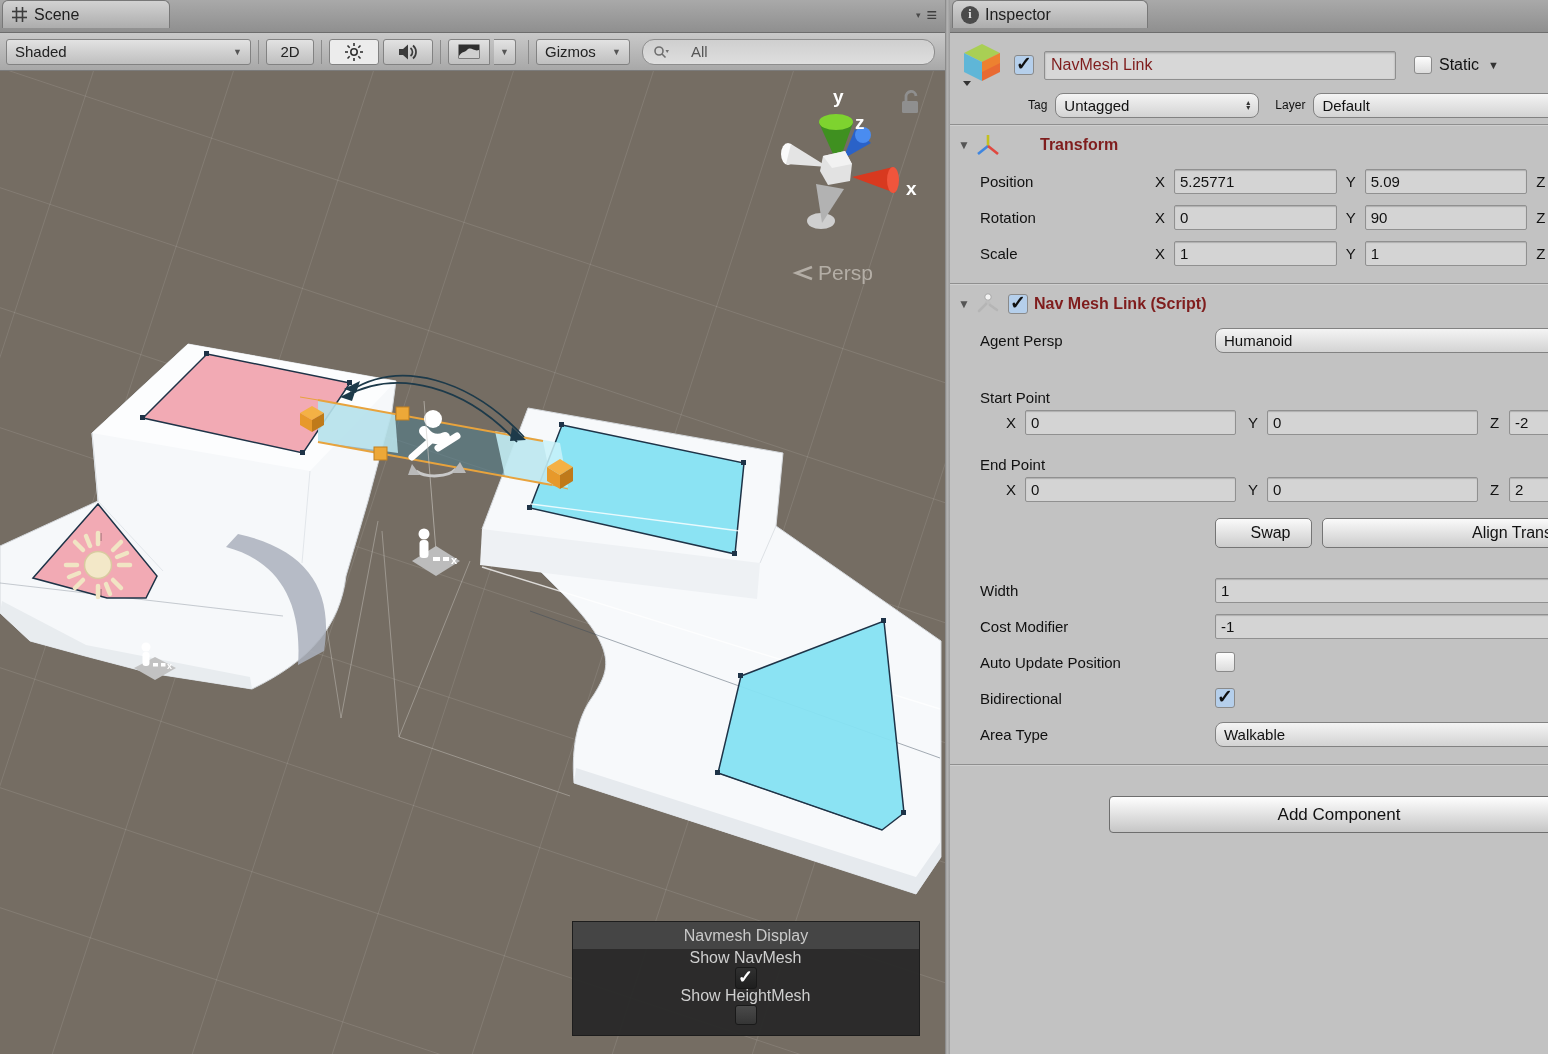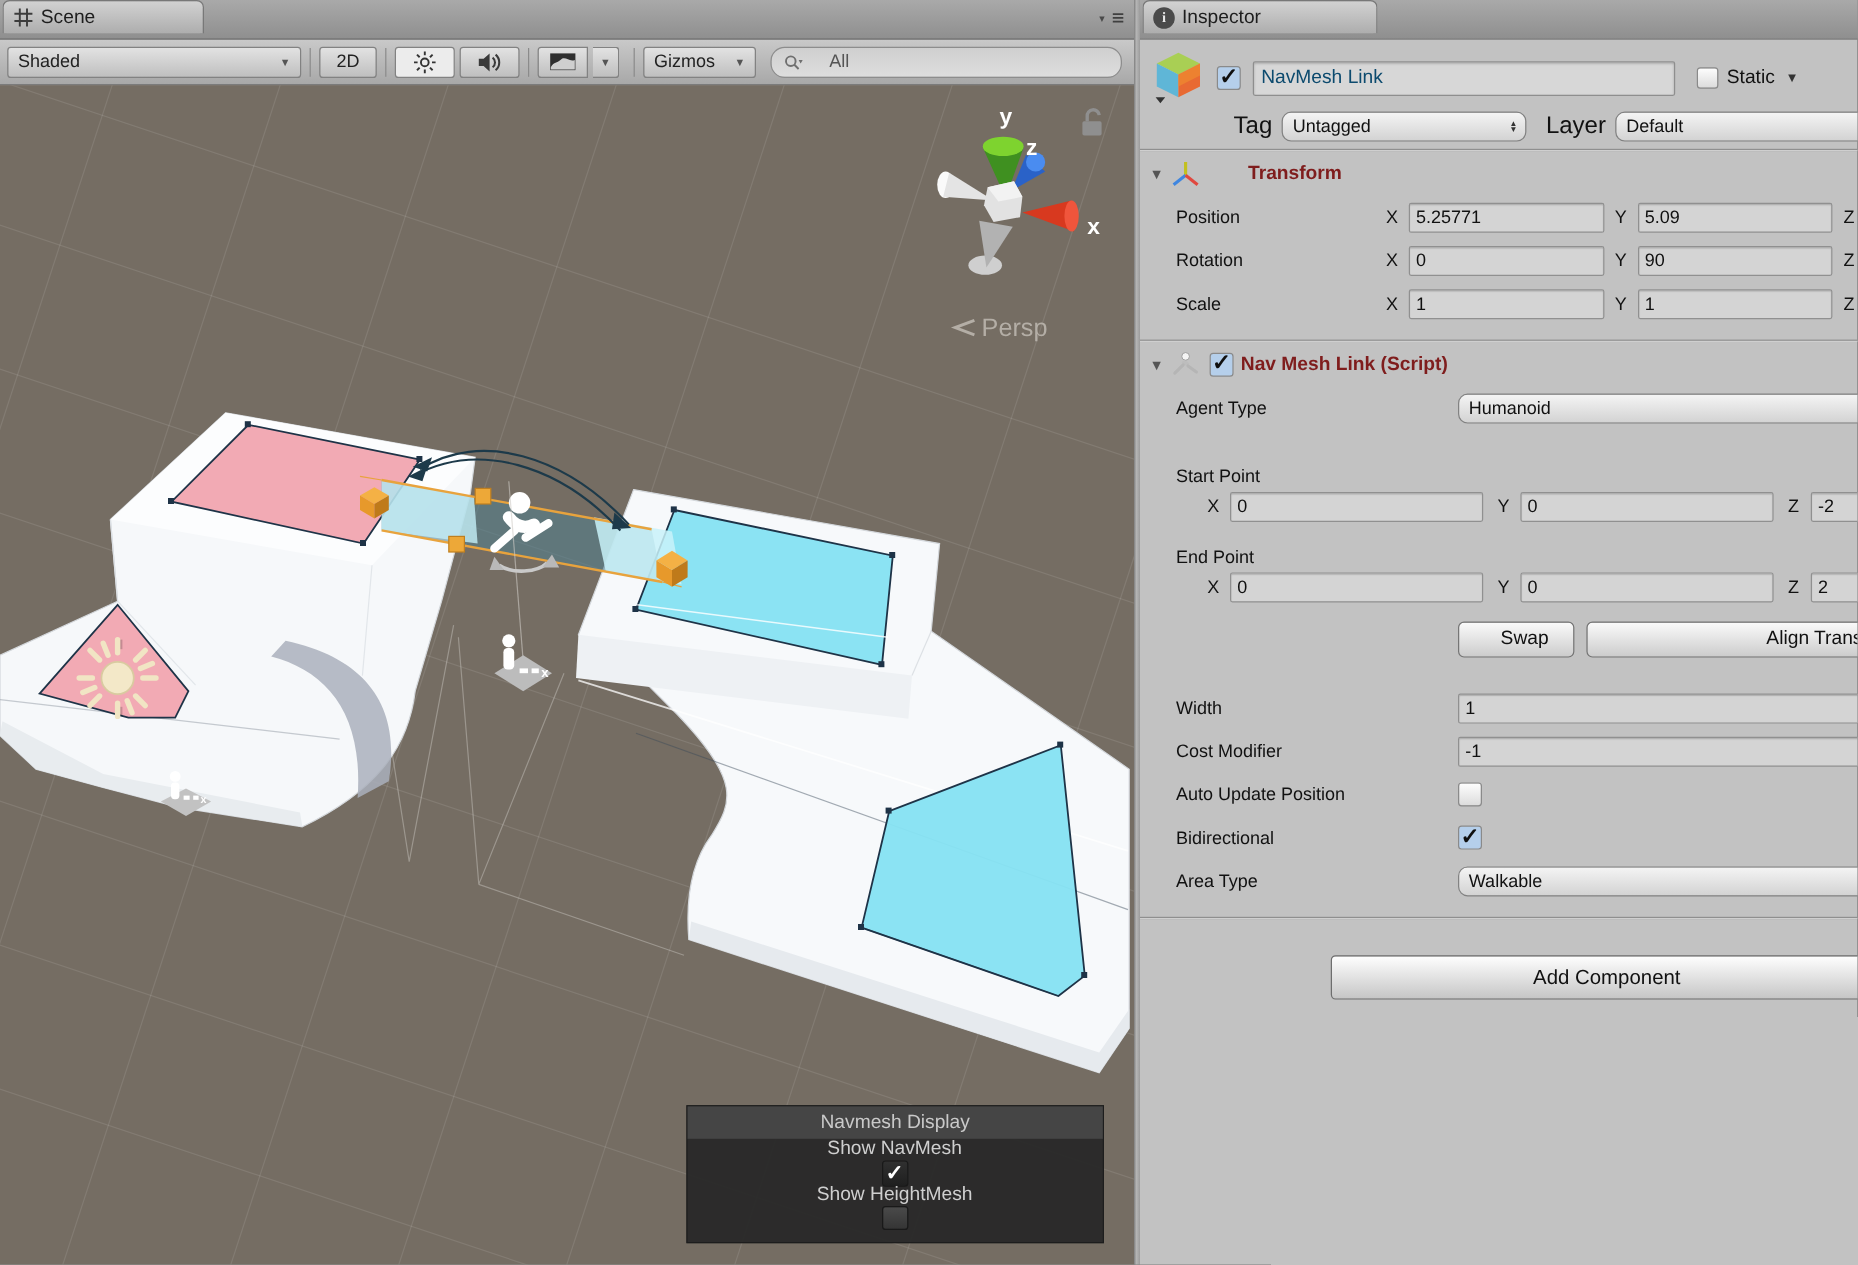--- a/index.html
+++ b/index.html
@@ -55,27 +55,27 @@
   .insp-body{flex:1;overflow:hidden;font-size:15px;color:#111;}
   .go-header{padding:7px 10px 4px 10px;}
   .go-row1{display:flex;align-items:center;height:50px;}
   .go-icon{width:46px;height:48px;position:relative;flex:0 0 46px;}
   .ucheck{width:20px;height:20px;border-radius:3px;border:1px solid #8a8a8a;
           background:linear-gradient(#fdfdfd,#dcdcdc);box-sizing:border-box;
           display:flex;align-items:center;justify-content:center;flex:0 0 auto;}
   .ucheck.checked{background:#b5cfeb;}
   .ucheck.checked::after{content:"✓";font-size:19px;font-weight:bold;color:#101010;margin-top:-3px;}
   .name-field{height:27px;margin-left:10px;width:338px;background:#d7d7d7;border:1px solid #8e8e8e;
-              border-radius:2px;box-shadow:inset 0 1px 2px rgba(0,0,0,.25);font-size:16px;color:#0c4a6e;
+              border-radius:2px;box-shadow:inset 0 1px 2px rgba(0,0,0,.25);font-size:16px;color:#7f1d1d;
               padding:0 6px;font-family:"Liberation Sans",sans-serif;outline:none;}
   .static-wrap{display:flex;align-items:center;margin-left:18px;gap:7px;}
   .static-lbl{font-size:16px;color:#111;}
   .static-caret{font-size:11px;color:#333;margin-left:2px;}
   .go-row2{display:flex;align-items:center;height:30px;padding-left:68px;}
-  .fld-lbl{color:#111;font-size:20px;}
+  .fld-lbl{color:#111;font-size:12px;}
   .dropdown{height:25px;background:linear-gradient(#f4f4f4,#d3d3d3);border:1px solid #828282;
             border-radius:8px;display:flex;align-items:center;padding:0 8px;box-sizing:border-box;
             font-size:15px;color:#111;}
   .dropdown .dval{flex:1;}
   .dd-ud{display:flex;flex-direction:column;line-height:5px;font-size:8px;color:#333;margin-left:6px;}
   .tag-dd{width:204px;margin-left:8px;}
   .layer-dd{flex:1;margin-left:8px;margin-right:4px;}
 
   .sep{height:1px;background:#8f8f8f;border-bottom:1px solid #cfcfcf;}
 
@@ -514,21 +514,21 @@
             <path d="M 3,19 L 10,12" stroke="#b5b5b5" stroke-width="2.6" stroke-linecap="round"></path>
             <path d="M 14,13 L 21,18" stroke="#b5b5b5" stroke-width="2.6" stroke-linecap="round"></path>
           </svg>
         </span>
         <span class="ucheck checked"></span>
         <span class="comp-title">Nav Mesh Link (Script)</span>
 
       </div>
 
       <div class="comp-row">
-        <span class="row-label">Agent Type</span>
+        <span class="row-label">Agent Persp</span>
         <div class="dropdown" style="flex:1;">
           <span class="dval">Humanoid</span>
 
         </div>
       </div>
 
       <div class="spacer14"></div>
       <div class="pt-label-row">Start Point</div>
       <div class="vec-row">
         <span class="axis-lbl">X</span>

